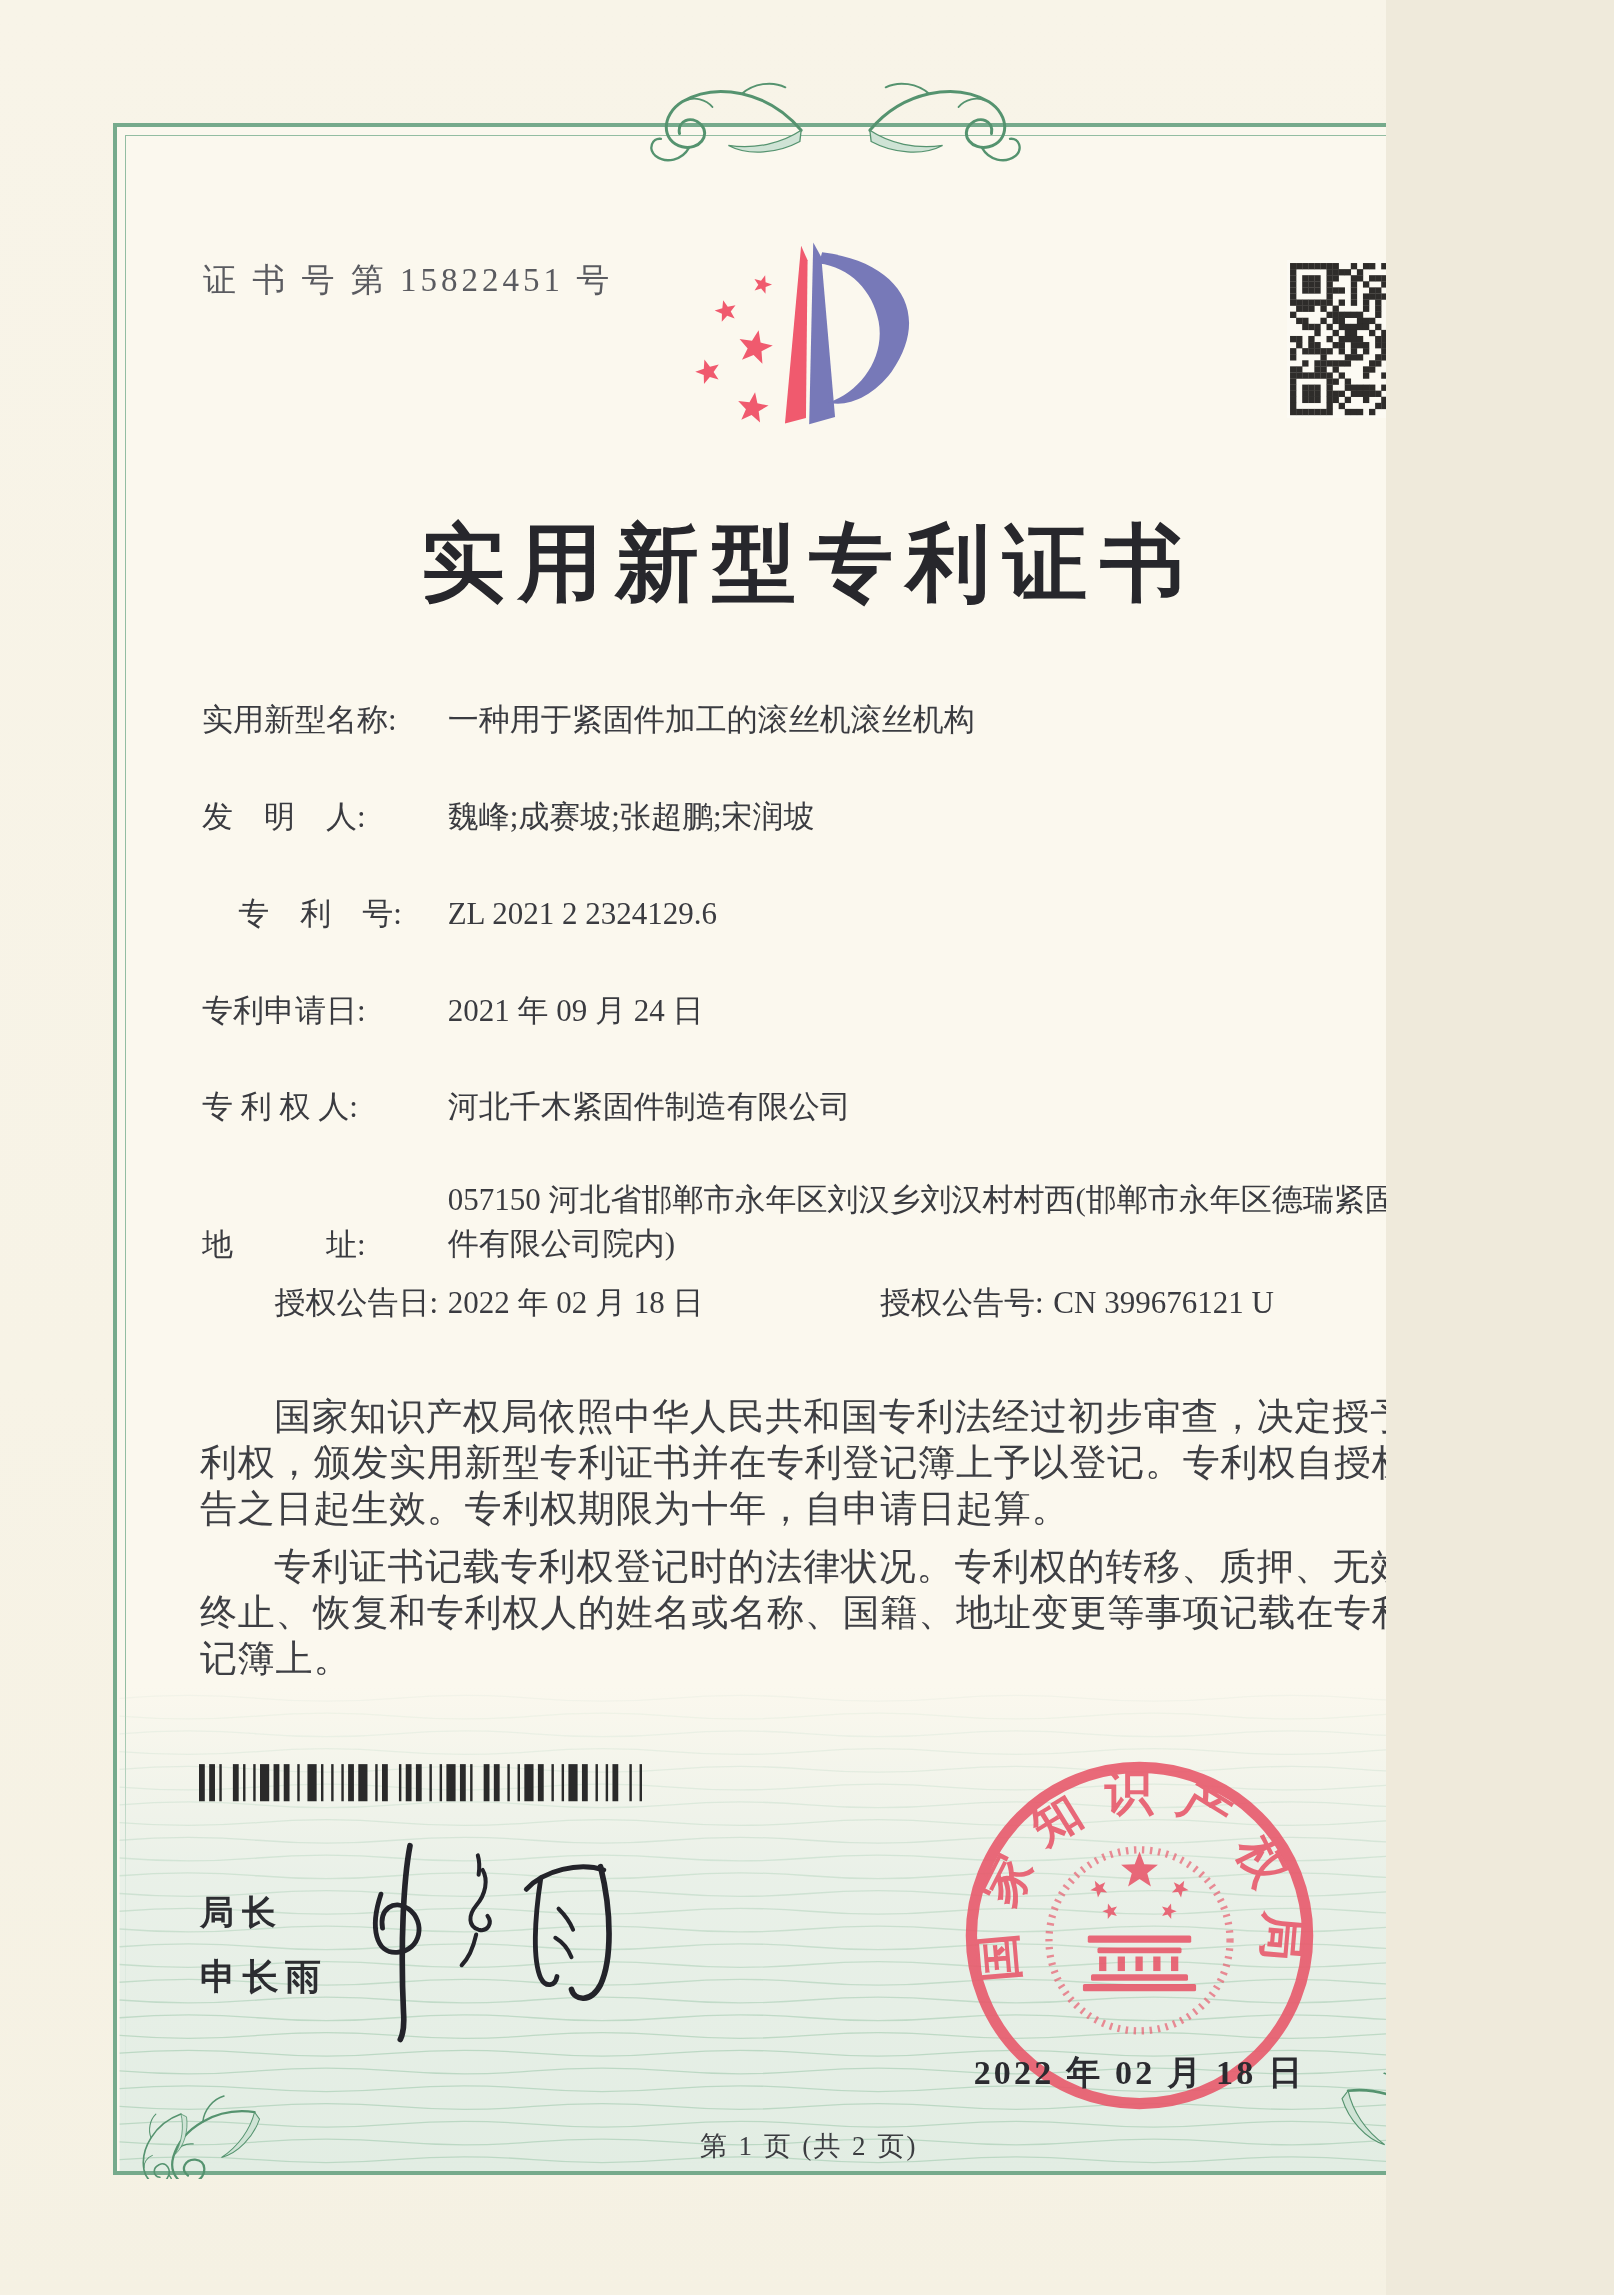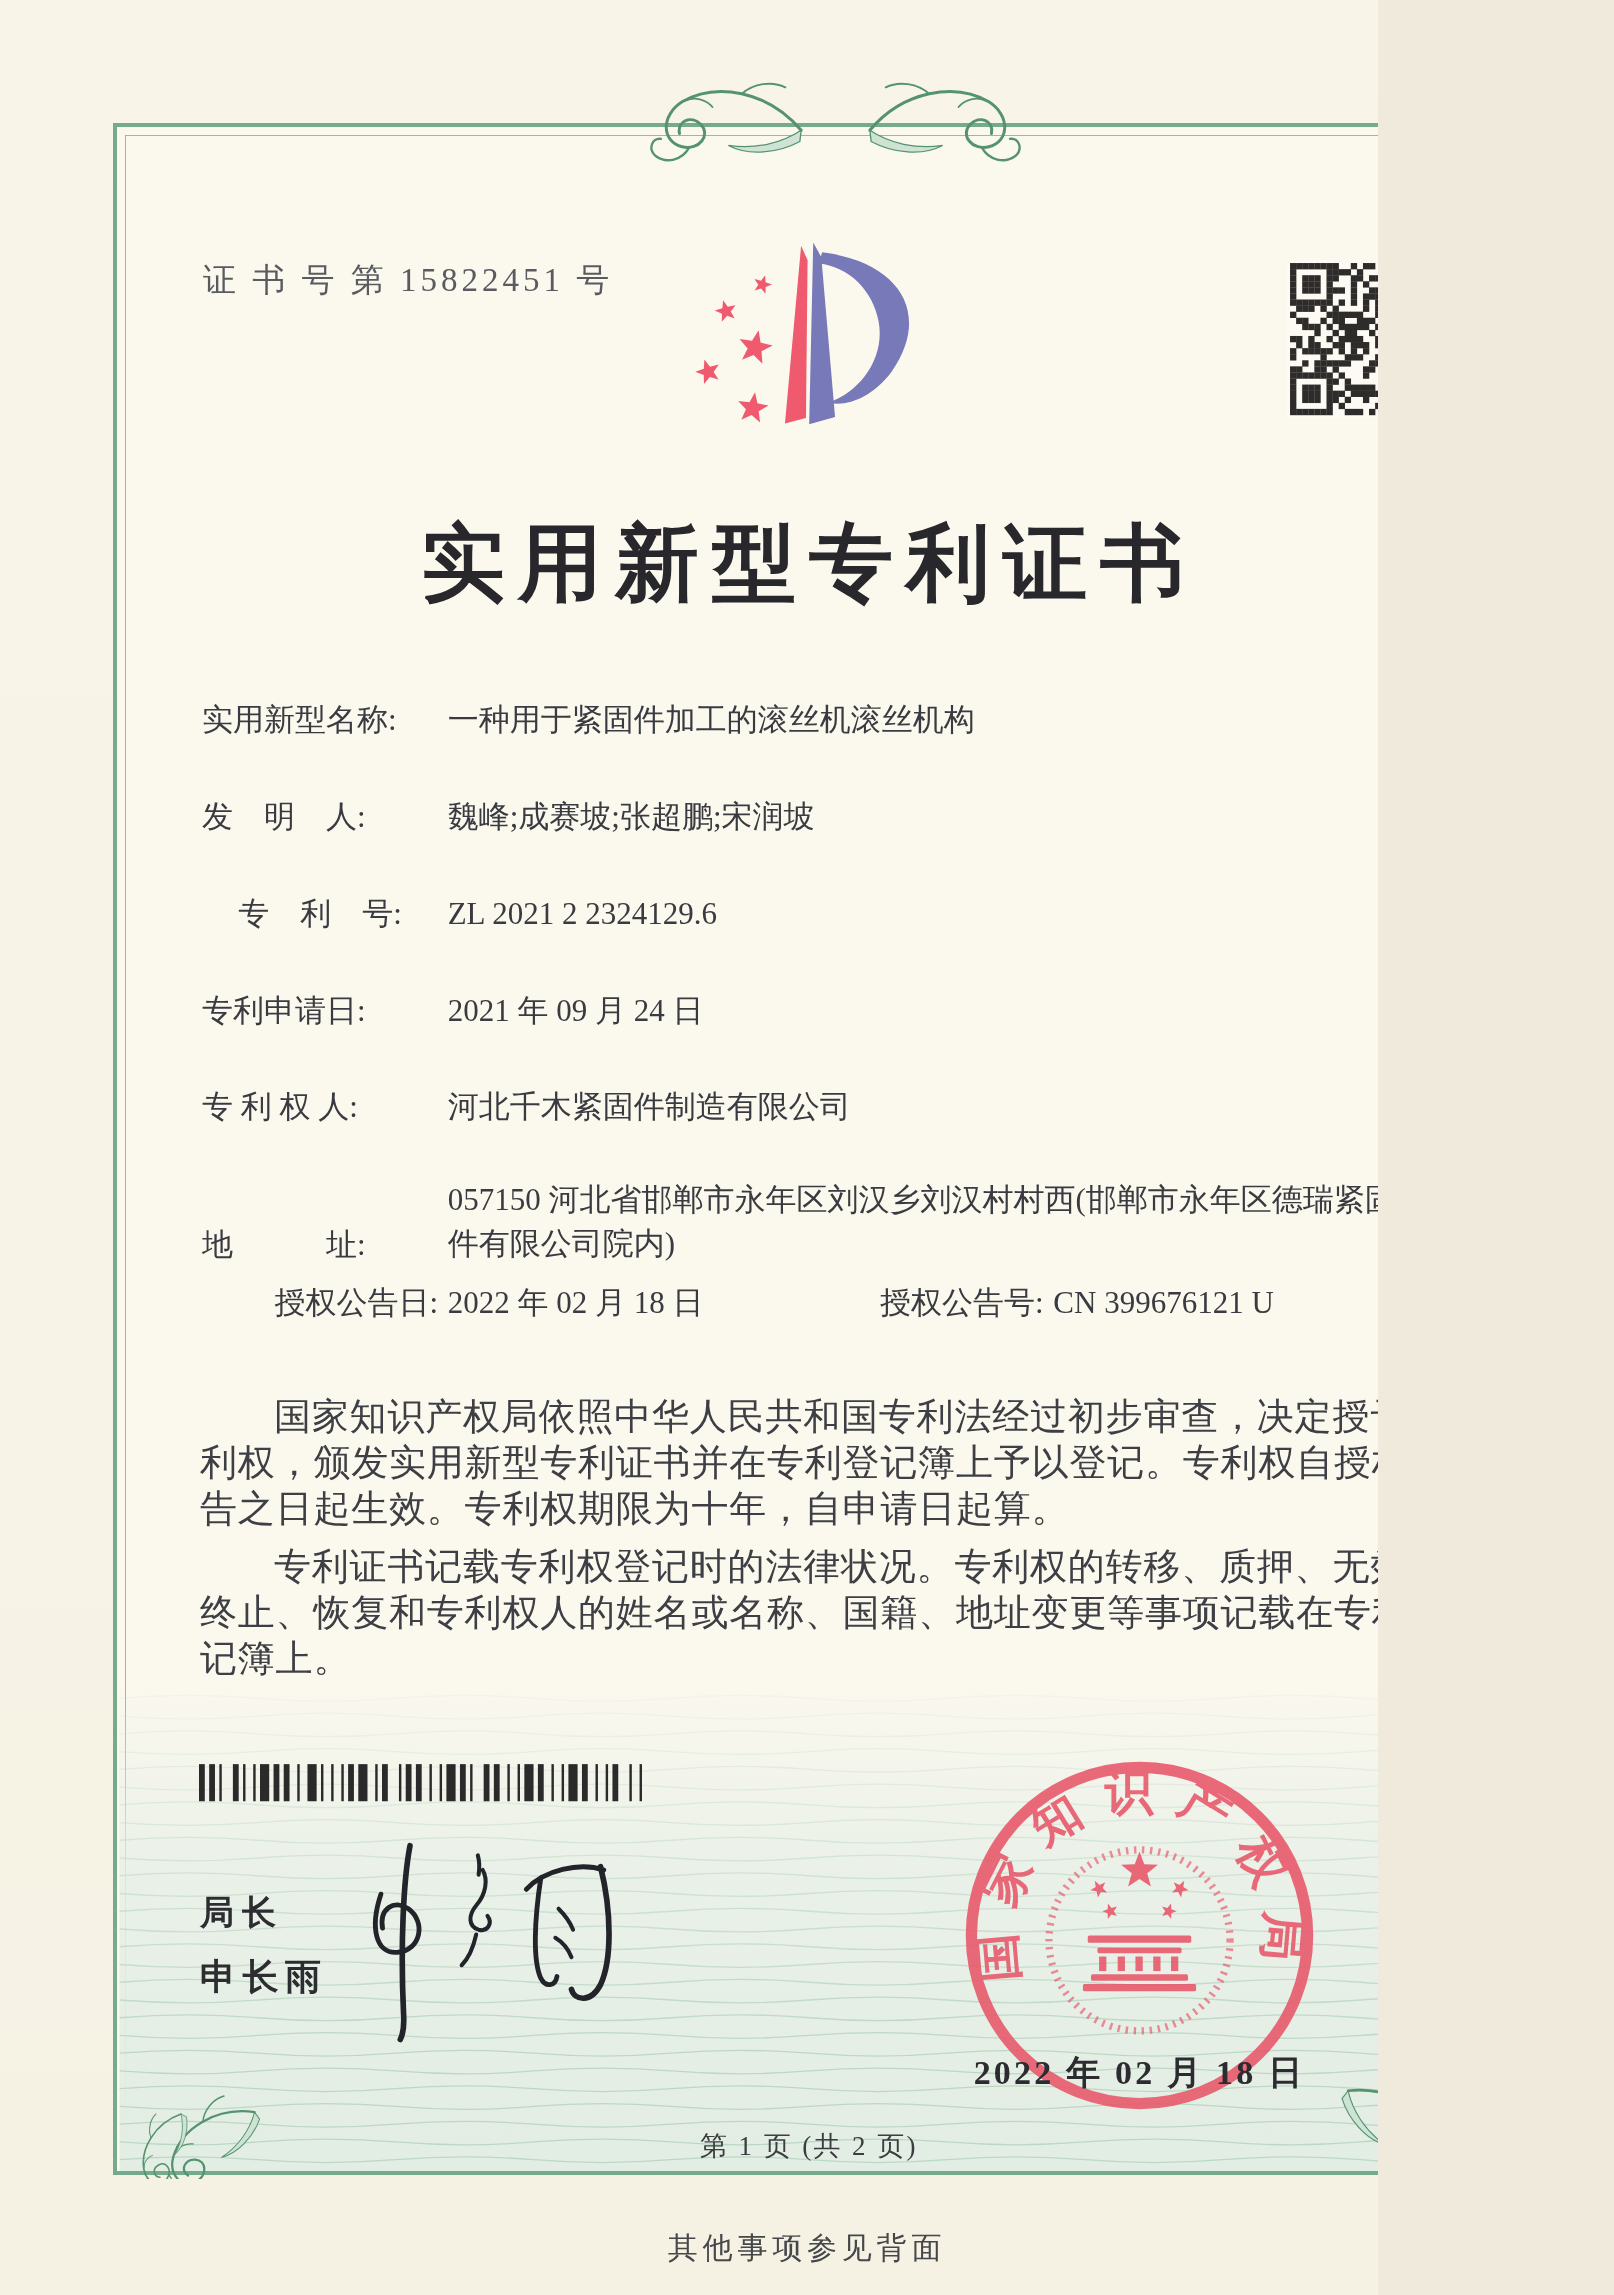--- a/index.html
+++ b/index.html
@@ -1,21 +1,21 @@
 <!DOCTYPE html>
 <html style="font-size:13px"><head>
 <meta charset="utf-8">
 <title>实用新型专利证书</title>
 <style>
   html,body{margin:0;padding:0;}
   body{background:#efeadb;}
   .stage{
     position:relative;width:1378px;height:2295px;overflow:hidden;
     background:linear-gradient(180deg,#f8f4e8 0%,#f7f3e6 60%,#f5f1e3 100%);
-    font-family:"Liberation Serif","DejaVu Serif",serif;color:#3a3b40;
+    font-family:"Liberation Serif","DejaVu Serif",serif;color:#3a3b40;padding-left:8px;
   }
   
   .frame-outer{position:absolute;left:113px;top:123px;width:1392px;height:2052px;
     border:4.8px solid #76aa8c;box-sizing:border-box;background:#fbf8ee;}
   .frame-inner{position:absolute;left:8px;top:8px;right:8px;bottom:8px;
     border:1.6px solid #93bda2;}
   .svg-abs{position:absolute;}
   
   .cert-no{position:absolute;left:203px;top:258px;font-size:33px;letter-spacing:4px;color:#5a5b60;}
   .doc-title{position:absolute;left:113px;top:507px;width:1392px;text-align:center;
@@ -602,16 +602,15 @@
       <rect x="227" y="258" width="9" height="18"></rect>
       <rect x="249" y="258" width="9" height="18"></rect>
       <rect x="271" y="258" width="9" height="18"></rect>
       <rect x="172" y="280" width="120" height="8" rx="2"></rect>
       <rect x="162" y="292" width="140" height="9" rx="2"></rect>
     </g>
   </svg>
   <div class="seal-date">2022 年 02 月 18 日</div>
 
   <div class="page-info">第 1 页 (共 2 页)</div>
-  <div class="back-note">其他事项参见背面</div>
 
 </div>
 
 
 </body></html>

